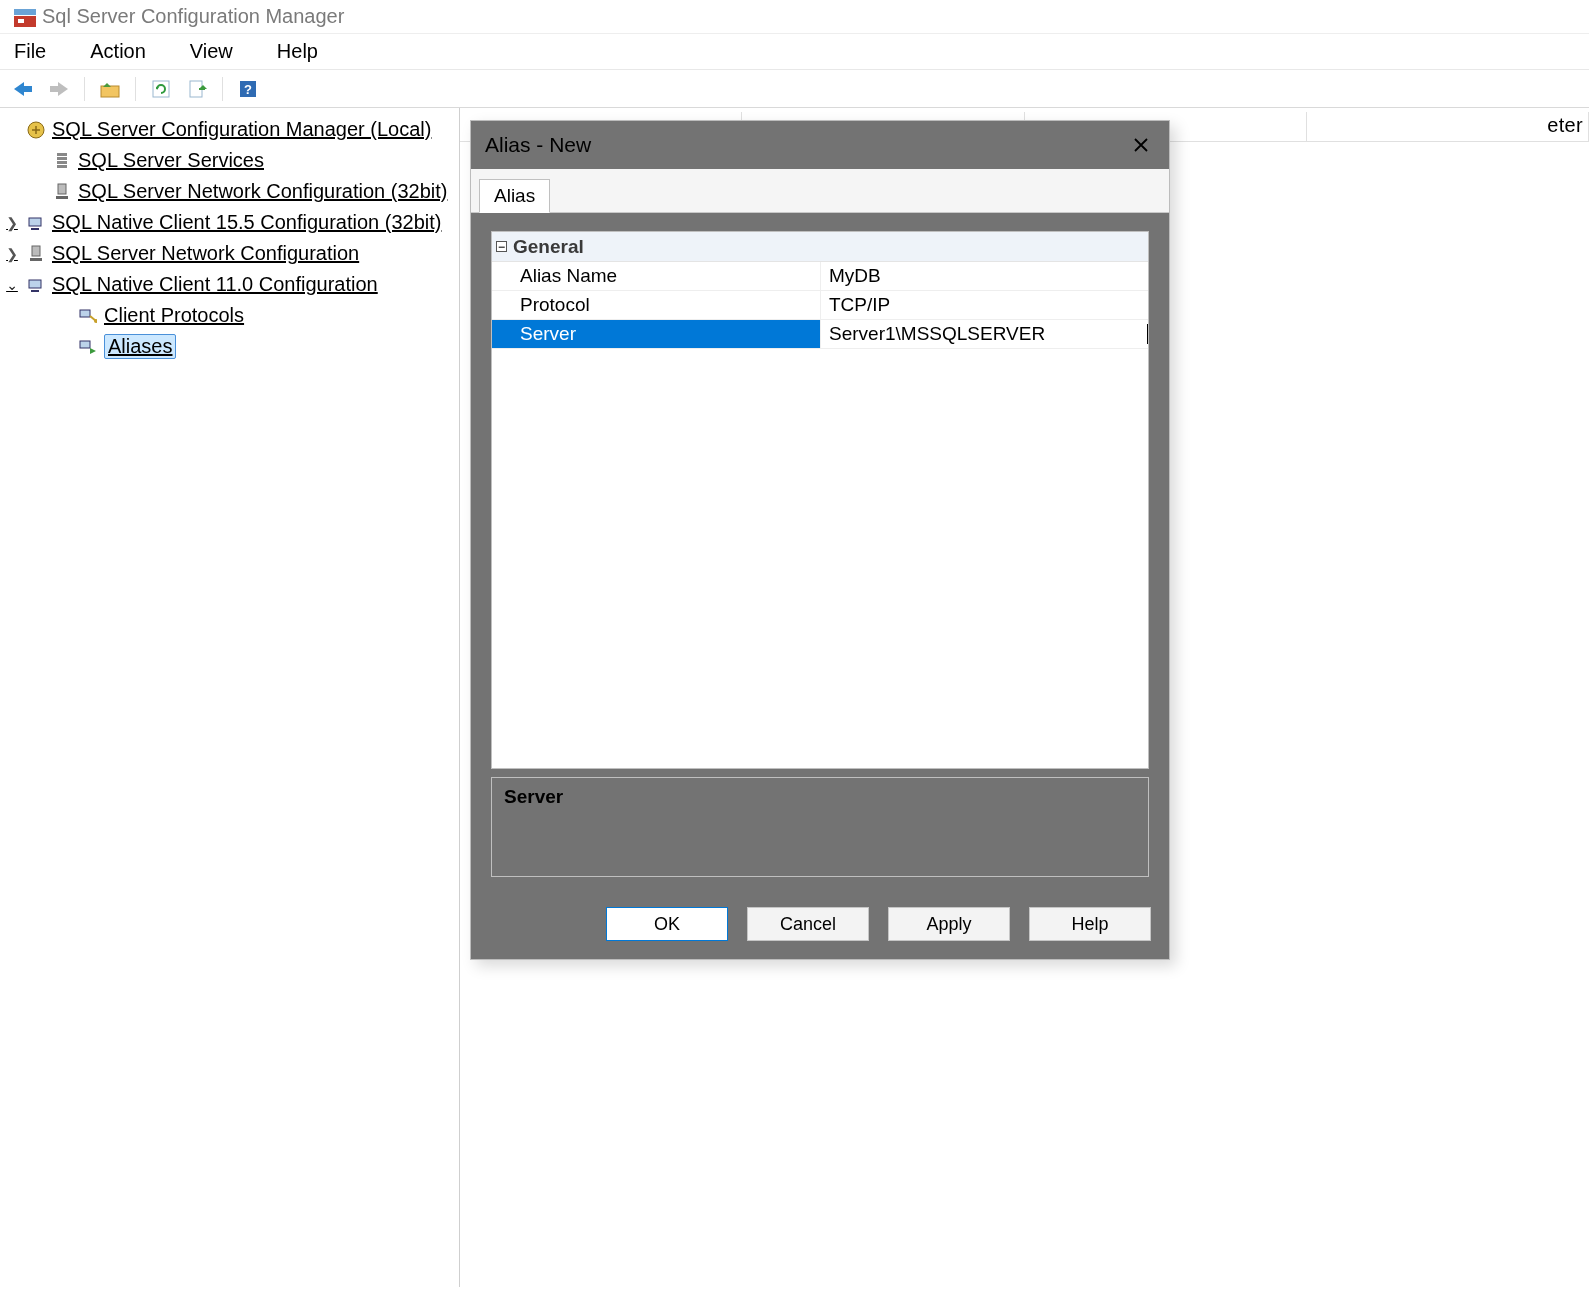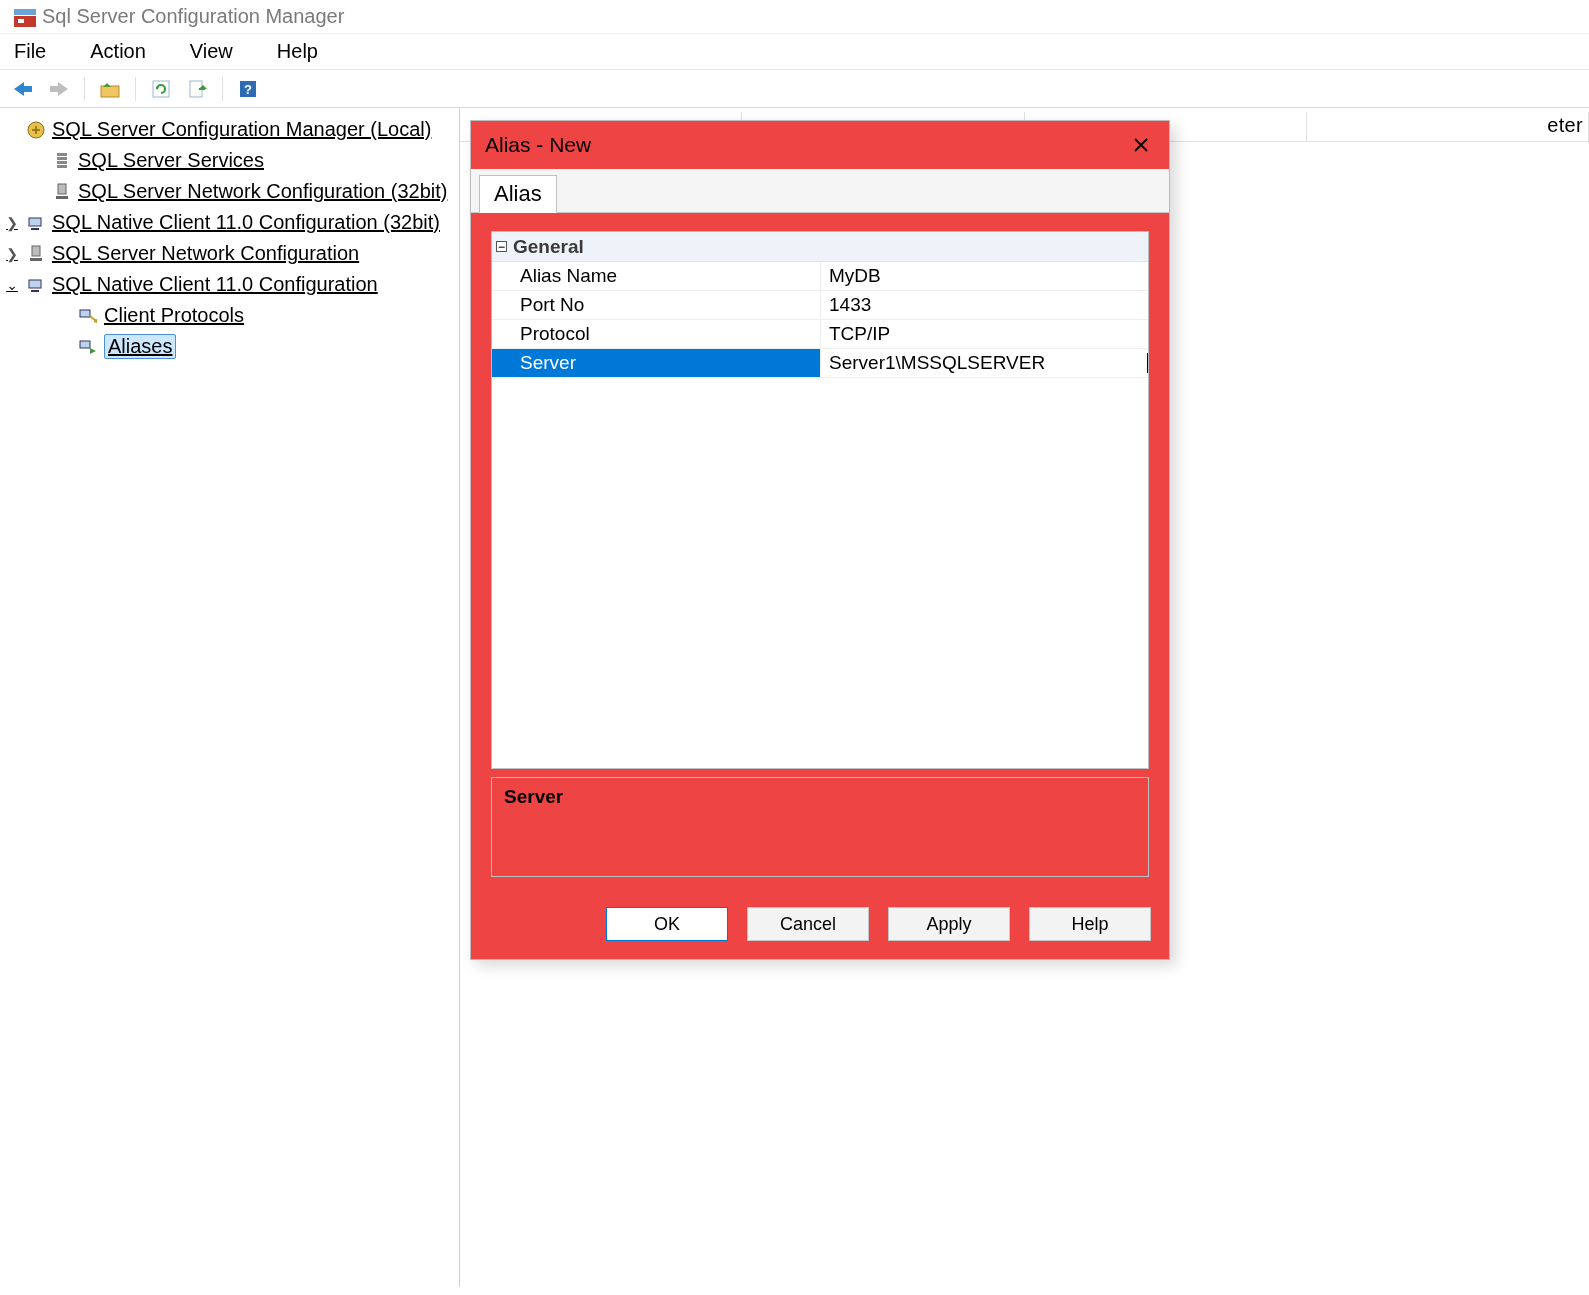--- a/index.html
+++ b/index.html
@@ -90,21 +90,21 @@
   .header-stub { flex:1; border-right:1px solid #e0e0e0;}
   .clipped-text { position:absolute; top:6px; font-size:20px; letter-spacing:0.3px;}
 
   
   .dialog {
     position:absolute;
     top: 12px;
     left: 10px;
     width: 700px;
     height: 840px;
-    background:#ef4444;
+    background:#737373;
     border:1px solid #bcbcbc;
     box-shadow: 6px 6px 14px rgba(0,0,0,0.15);
     display:flex; flex-direction:column;
   }
   .dlg-titlebar {
     display:flex; align-items:center; justify-content:space-between;
     padding: 10px 14px;
     font-size: 21px;
   }
   .dlg-close { width:28px; height:28px; display:flex; align-items:center; justify-content:center; font-size:22px; cursor:default;}
@@ -114,21 +114,21 @@
     background:#f5f5f5;
     padding-left: 8px;
     height:44px;
     align-items:flex-end;
   }
   .dlg-tab {
     background:#fff;
     border:1px solid #c0c0c0;
     border-bottom:1px solid #fff;
     padding:5px 14px;
-    font-size:22px;
+    font-size:19px;
     position:relative;
     top:1px;
   }
   .dlg-body { padding: 18px 20px; flex:1; display:flex; flex-direction:column;}
   .prop-grid {
     border:1px solid #bfbfbf;
     flex:1;
     background:#fff;
     overflow:hidden;
     font-size:19px;
@@ -296,21 +296,21 @@
       <span class="label">SQL Server Network Configuration (32bit)</span>
     </div>
     <div class="tree-node">
       <span class="tree-expander">❯</span>
       <span class="tree-icon">
           <svg width="18" height="18">
             <rect x="2" y="4" width="12" height="8" fill="#bcd3ea" stroke="#336"></rect>
             <rect x="4" y="14" width="8" height="2" fill="#336"></rect>
           </svg>
         </span>
-      <span class="label">SQL Native Client 11.0 Configuration (32bit)</span>
+      <span class="label">SQL Native Client 15.5 Configuration (32bit)</span>
     </div>
     <div class="tree-node">
       <span class="tree-expander">❯</span>
       <span class="tree-icon">
           <svg width="16" height="18">
             <rect x="4" y="1" width="8" height="10" fill="#bcbcbc" stroke="#666"></rect>
             <rect x="2" y="13" width="12" height="3" fill="#666"></rect>
           </svg>
         </span>
       <span class="label">SQL Server Network Configuration</span>
@@ -373,24 +373,20 @@
         <div class="prop-grid">
           <div class="prop-cat">
             <span style="border:1px solid #555;width:11px;height:11px;display:inline-flex;align-items:center;justify-content:center;font-size:12px;background:#fff;line-height:1;">−</span>
             <span>General</span>
           </div>
           <div class="prop-row">
             <div class="k">Alias Name</div>
             <div class="v">MyDB</div>
           </div>
           <div class="prop-row">
-            <div class="k">Port No</div>
-            <div class="v">1433</div>
-          </div>
-          <div class="prop-row">
             <div class="k">Protocol</div>
             <div class="v">TCP/IP</div>
           </div>
           <div class="prop-row selected">
             <div class="k">Server</div>
             <div class="v">
               <input type="text" value="Server1\MSSQLSERVER" style="">
               <span class="cursor-caret"></span>
             </div>
           </div>

